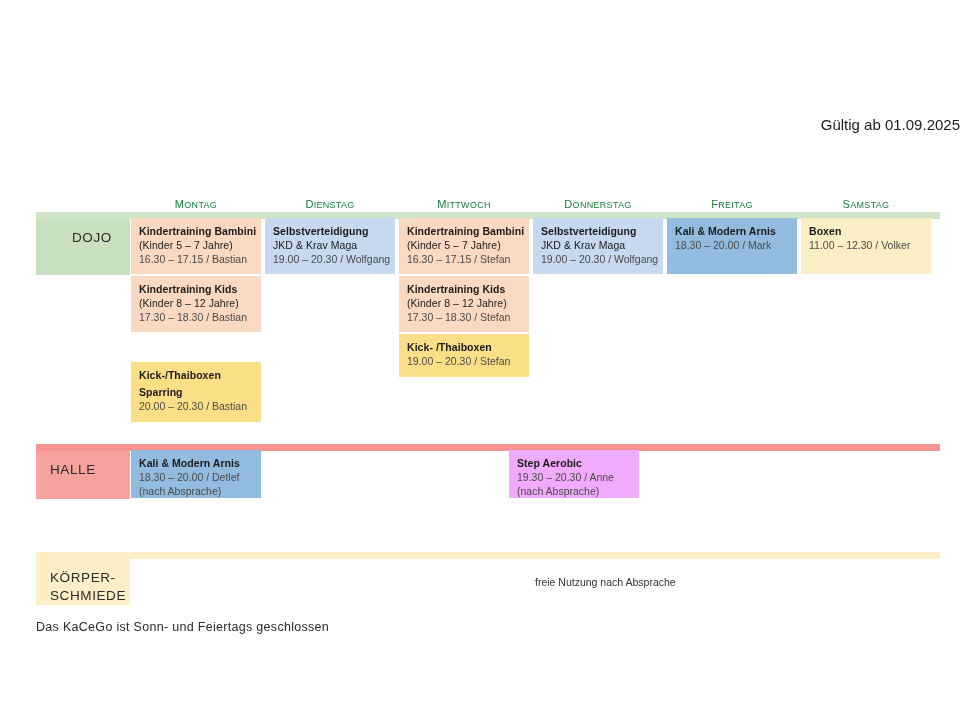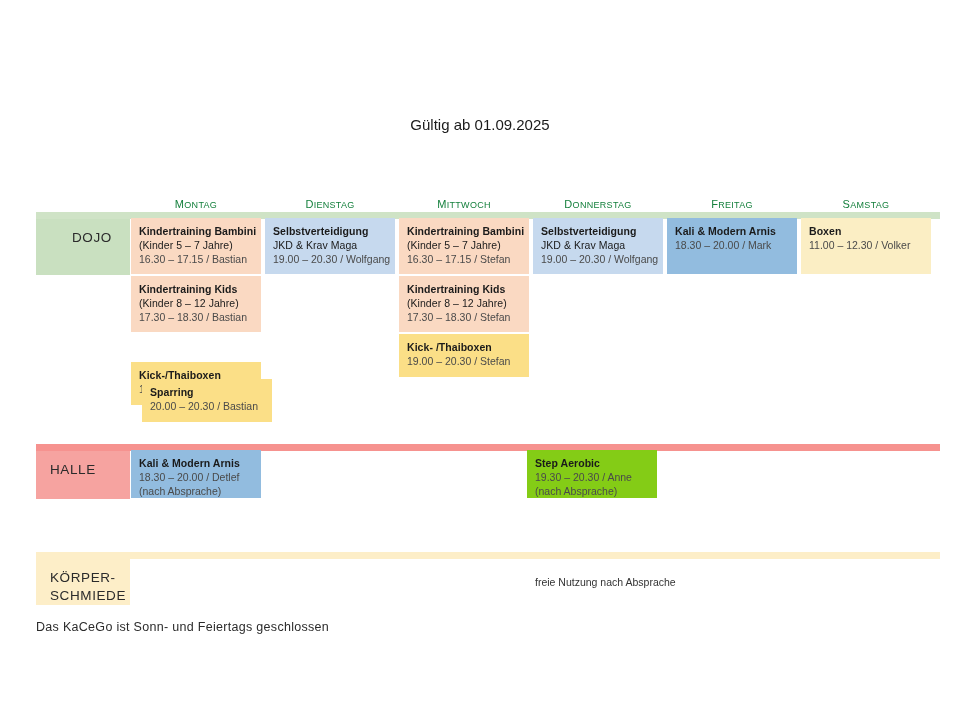--- a/index.html
+++ b/index.html
@@ -29,20 +29,21 @@
     font-weight: bold;
     letter-spacing: 0.2px;
     line-height: 1.1;
     color: #1a1a1a;
   }
   .title-sub {
     font-size: 15px;
     font-weight: normal;
     margin-top: 4px;
     color: #1a1a1a;
+    text-align: right;
   }
 
   
   .day-header-row {
     position: absolute;
     left: 36px;
     top: 194px;
     width: 906px;
     height: 18px;
   }
@@ -192,36 +193,36 @@
         <div class="card-meta">17.30 – 18.30 / Stefan</div>
       </div>
       <div class="card" style="left: 95px; top: 122px; width: 130px; height: 43px; background: rgb(251, 223, 135); margin-top: 28px;">
         <div class="card-title">Kick-/Thaiboxen</div>
         <div class="card-meta">19.00 – 20.00 / Bastian</div>
       </div>
       <div class="card" style="left: 363px; top: 122px; width: 130px; height: 43px; background: rgb(251, 223, 135);">
         <div class="card-title">Kick- /Thaiboxen</div>
         <div class="card-meta">19.00 – 20.30 / Stefan</div>
       </div>
-      <div class="card" style="left: 95px; top: 167px; width: 130px; height: 43px; background: rgb(251, 223, 135); margin-left: 11px;">
+      <div class="card" style="left: 95px; top: 167px; width: 130px; height: 43px; background: rgb(251, 223, 135);">
         <div class="card-title">Sparring</div>
         <div class="card-meta">20.00 – 20.30 / Bastian</div>
       </div>
     </div>
     <div class="section" style="top: 444px; width: 904px;">
       <div class="accent-bar" style="width: 904px; background: rgb(246, 146, 143);"></div>
       <div class="row-label" style="top: 7px; width: 94px; height: 48px; background: rgb(246, 163, 160);">
         <div>HALLE</div>
       </div>
       <div class="card" style="left: 95px; top: 6px; width: 130px; height: 48px; background: rgb(146, 188, 223);">
         <div class="card-title">Kali &amp; Modern Arnis</div>
         <div class="card-meta">18.30 – 20.00 / Detlef</div>
         <div class="card-note">(nach Absprache)</div>
       </div>
-      <div class="card" style="left: 491px; top: 6px; width: 130px; height: 48px; background: #84cc16;">
+      <div class="card" style="left: 473px; top: 6px; width: 130px; height: 48px; background: #f0abfc;">
         <div class="card-title">Step Aerobic</div>
         <div class="card-meta">19.30 – 20.30 / Anne</div>
         <div class="card-note">(nach Absprache)</div>
       </div>
     </div>
     <div class="section" style="top: 552px; width: 904px;">
       <div class="accent-bar" style="width: 904px; background: rgb(253, 238, 200);"></div>
       <div class="row-label" style="top: 7px; width: 94px; height: 46px; background: rgb(253, 238, 200);">
         <div>KÖRPER-</div>
         <div>SCHMIEDE</div>

